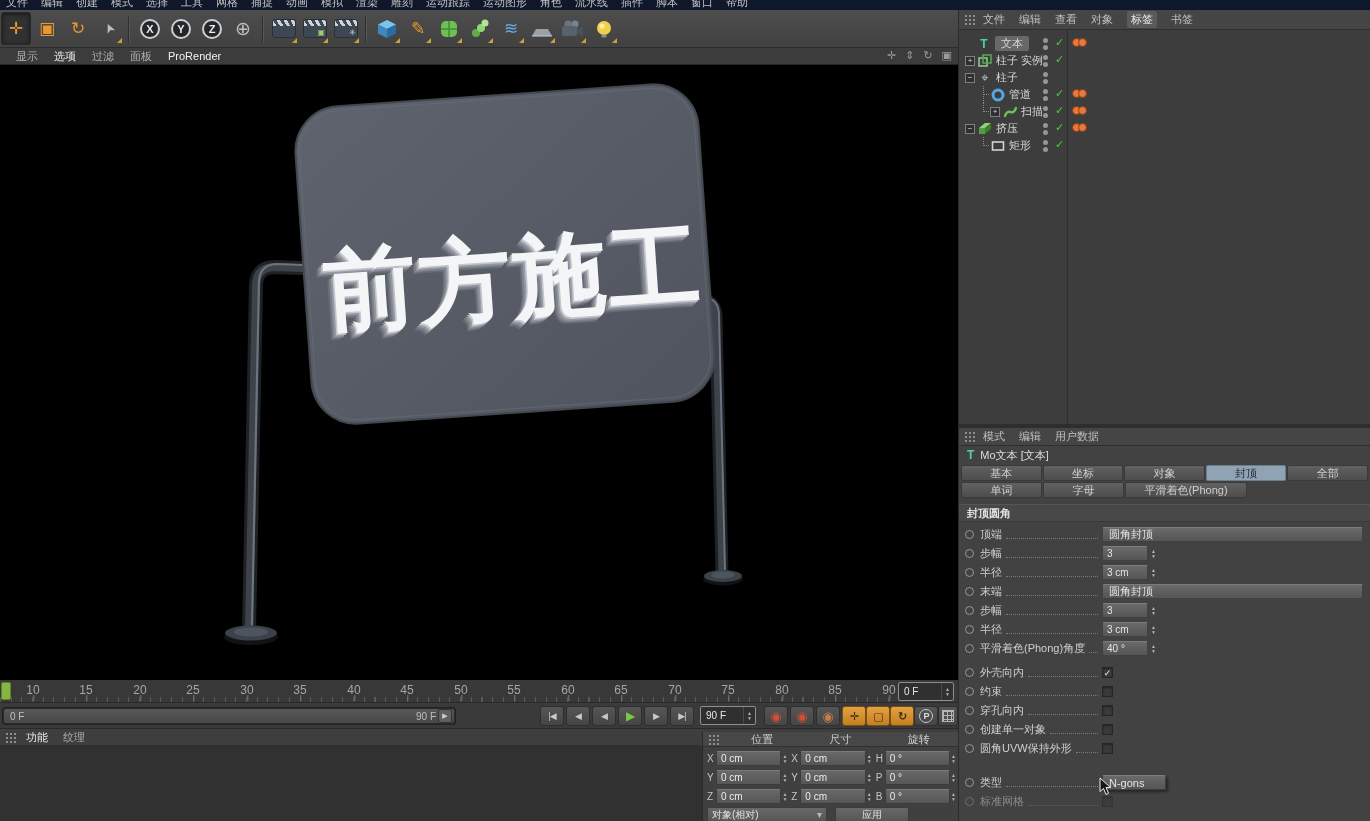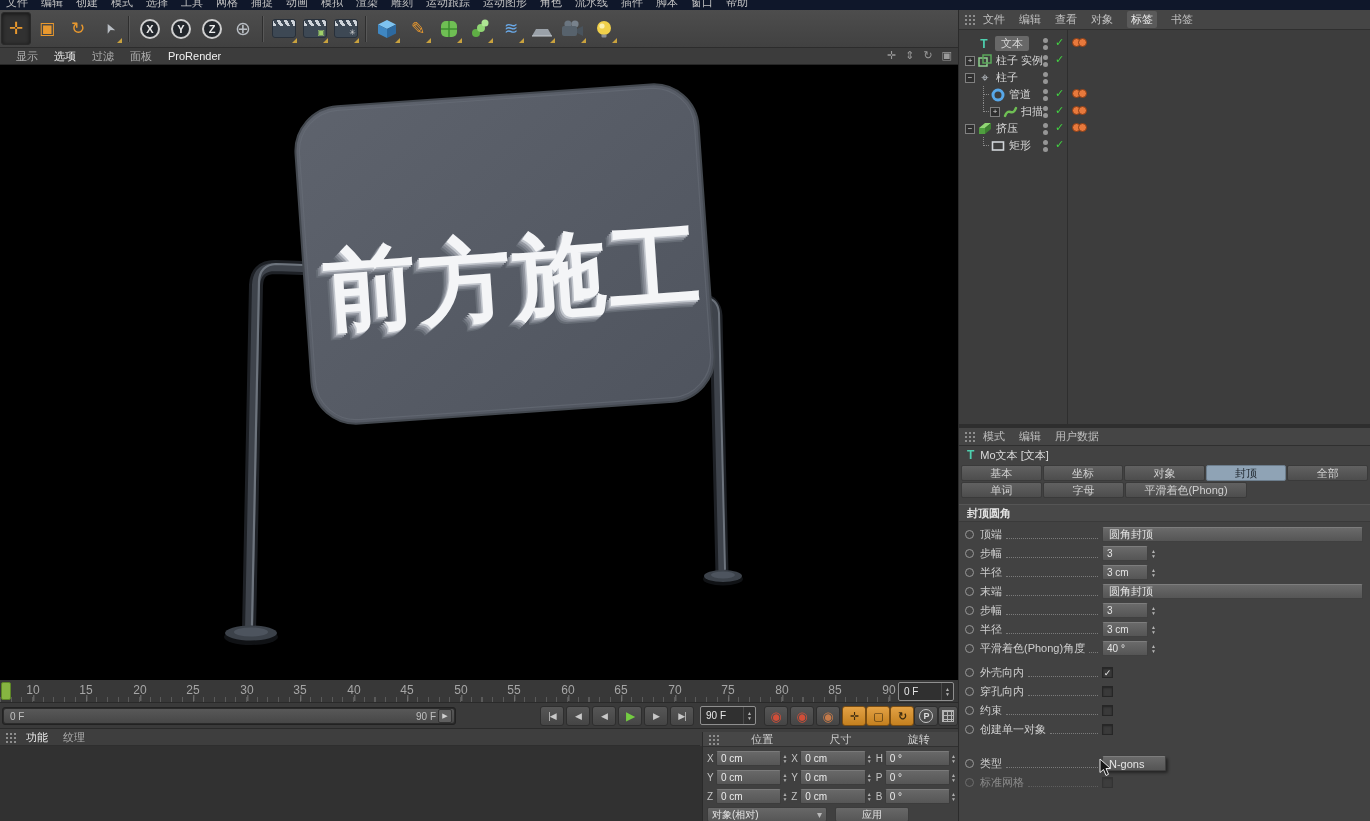--- a/index.html
+++ b/index.html
@@ -747,37 +747,45 @@
         <span class="adot"></span>
         <span class="lblwrap">
             <span class="albl">外壳向内</span>
             <span class="lead"></span>
           </span>
         <span class="cbx">✓</span>
       </div>
       <div class="arow">
         <span class="adot"></span>
         <span class="lblwrap">
+            <span class="albl">约束</span>
+            <span class="lead"></span>
+          </span>
+        <span class="cbx"></span>
+      </div>
+      <div class="arow">
+        <span class="adot"></span>
+        <span class="lblwrap">
             <span class="albl">穿孔向内</span>
             <span class="lead"></span>
           </span>
         <span class="cbx"></span>
       </div>
       <div class="arow">
         <span class="adot"></span>
         <span class="lblwrap">
-            <span class="albl">约束</span>
+            <span class="albl">创建单一对象</span>
             <span class="lead"></span>
           </span>
         <span class="cbx"></span>
       </div>
       <div class="arow">
         <span class="adot"></span>
         <span class="lblwrap">
-            <span class="albl">创建单一对象</span>
+            <span class="albl">圆角UVW保持外形</span>
             <span class="lead"></span>
           </span>
         <span class="cbx"></span>
       </div>
       <div class="arow" style="margin-top:15px">
         <span class="adot"></span>
         <span class="lblwrap">
             <span class="albl">类型</span>
             <span class="lead"></span>
           </span>

